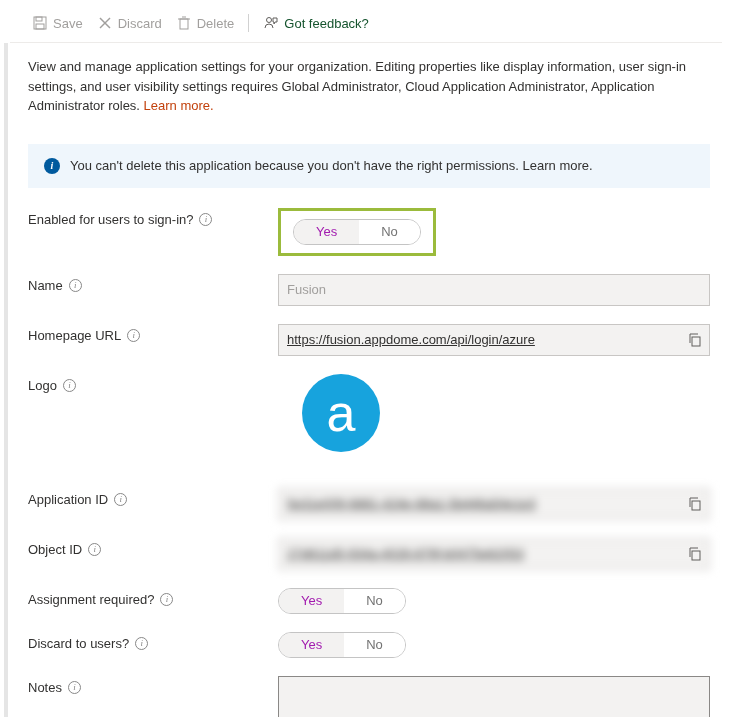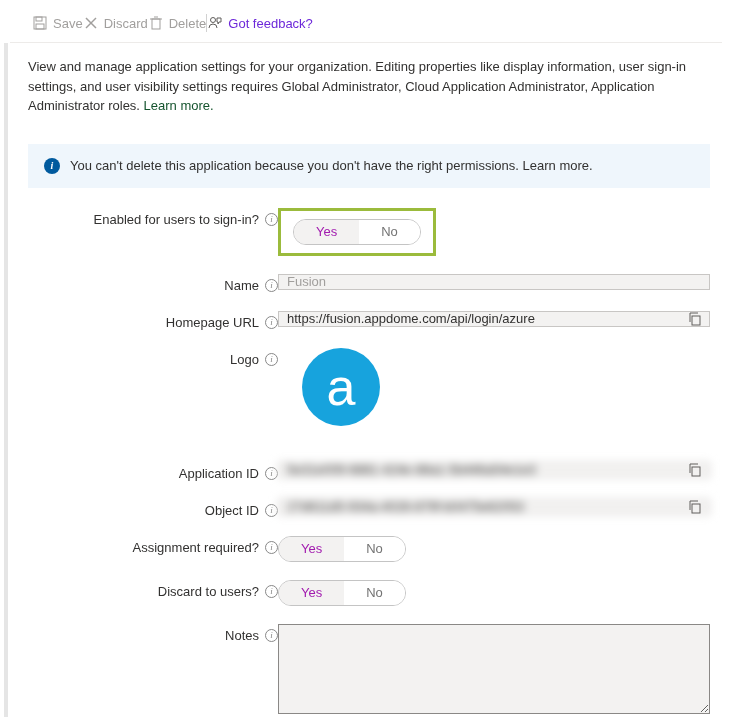--- a/index.html
+++ b/index.html
@@ -7,44 +7,45 @@
       font-family: 'Segoe UI', Arial, sans-serif;
       font-size: 13px;
       color: #323130;
       background: #fff;
       padding: 10px 10px 0 10px;
       width: 732px;
     }
     .toolbar {
       display: flex;
       align-items: center;
+      gap: 14px;
       padding: 4px 22px 10px 22px;
       border-bottom: 1px solid #edebe9;
     }
     .toolbar-item {
       display: flex;
       align-items: center;
       gap: 5px;
-      color: #6d28d9;
+      color: #14532d;
       cursor: pointer;
     }
     .toolbar-item.disabled { color: #a19f9d; cursor: default; }
     .toolbar-sep {
       width: 1px;
       height: 18px;
       background: #d1d1d1;
     }
     .icon-svg { width: 16px; height: 16px; display: block; }
     .content {
       padding: 14px 12px 0 20px;
       border-left: 4px solid #e5e5e5;
       margin-left: -6px;
     }
     .intro-text { color: #323130; line-height: 1.5; margin-bottom: 10px; }
-    .intro-text a { color: #14532d; text-decoration: none; cursor: pointer; }
+    .intro-text a { color: #c2410c; text-decoration: none; cursor: pointer; }
     .info-bar {
       background: #eff6fc;
       padding: 14px 16px;
       margin: 28px 0 20px 0;
       display: flex;
       align-items: center;
       gap: 10px;
     }
     .info-icon {
       width: 16px; height: 16px;
@@ -64,60 +65,59 @@
       align-items: flex-start;
       margin-bottom: 18px;
     }
     .form-label {
       width: 250px;
       display: flex;
       align-items: center;
       gap: 6px;
       color: #323130;
       padding-top: 4px;
-      justify-content: flex-end;
     }
     .help-icon {
       width: 13px; height: 13px;
       border: 1px solid #888;
       border-radius: 50%;
       display: inline-flex;
       align-items: center;
       justify-content: center;
       font-family: Georgia, serif;
       font-style: italic;
       font-size: 9px;
       color: #888;
       cursor: help;
     }
     .form-control { flex: 1; }
     .text-input {
       width: 100%;
-      height: 16px;
+      height: 32px;
       border: 1px solid #8a8886;
       padding: 0 8px;
       font-size: 13px;
       font-family: inherit;
       background: #fff;
     }
     .text-input.disabled {
       background: #f3f2f1;
       color: #a19f9d;
       border-color: #c8c6c4;
     }
     .text-input.readonly {
       background: #f3f2f1;
       color: #323130;
       border-color: #c8c6c4;
     }
     .input-with-copy {
       position: relative;
       display: flex;
     }
-    .input-with-copy .text-input { padding-right: 32px; }
+    .input-with-copy .text-input { padding-right: 32px; text-decoration: underline; }
     .copy-btn {
       position: absolute;
       right: 1px; top: 1px; bottom: 1px;
       width: 28px;
       display: flex;
       align-items: center;
       justify-content: center;
       background: transparent;
       border: none;
       cursor: pointer;

